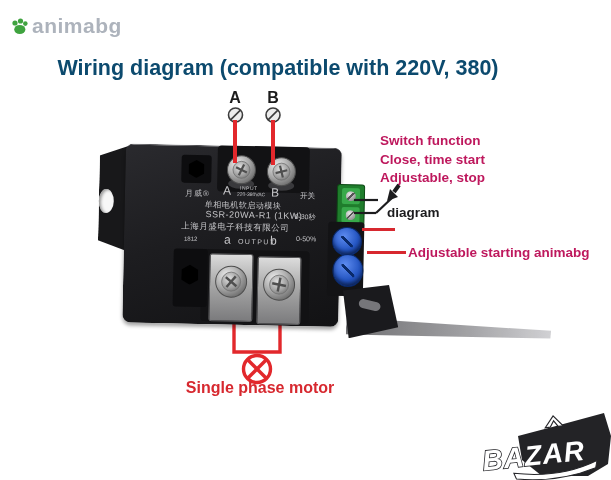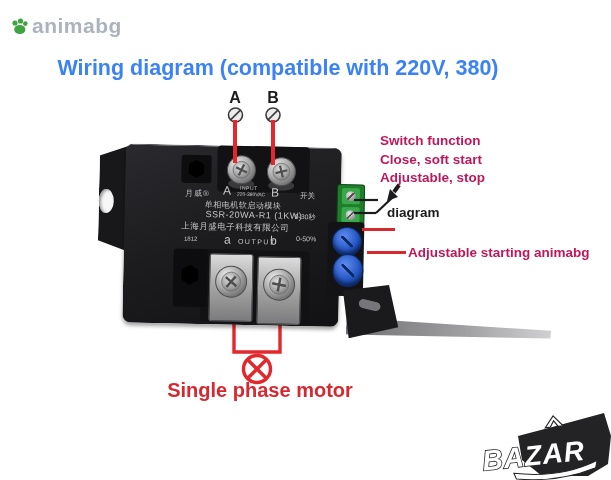--- a/index.html
+++ b/index.html
@@ -5,21 +5,21 @@
   html,body{margin:0;padding:0;background:#fff;}
   .stage{position:relative;width:611px;height:480px;background:#ffffff;overflow:hidden;
          font-family:"Liberation Sans",sans-serif;}
   .abs{position:absolute;}
 
   
   .seller{left:10px;top:14px;display:flex;align-items:center;gap:3px;}
   .seller-text{font-size:21px;font-weight:bold;color:#adb3bc;letter-spacing:.5px;}
 
   
-  .title{left:38px;top:56px;width:480px;text-align:center;font-size:21.5px;font-weight:bold;color:#3b82f6;}
+  .title{left:38px;top:56px;width:480px;text-align:center;font-size:21.5px;font-weight:bold;color:#0c4a6e;}
 
   
   .ab-label{top:89px;width:28px;text-align:center;font-size:16px;font-weight:bold;color:#1b1b1b;}
   .wire{width:3.5px;background:#e2282c;}
 
   
   .module{left:98px;top:140px;width:302px;height:200px;transform:rotate(1.2deg);transform-origin:150px 100px;}
   .body{left:26px;top:6px;width:216px;height:178px;border-radius:8px;
         background:linear-gradient(160deg,#2a2a2e 0%,#1d1d20 45%,#121214 100%);
         border-top:1px solid #3c3c40;box-shadow:0 3px 4px rgba(0,0,0,.35);}
@@ -51,21 +51,21 @@
   
   .redline{height:3px;background:#d7282f;}
   .ann{color:#be185d;font-weight:bold;font-size:13.5px;white-space:nowrap;}
   .ann-black{color:#1c1c1e;font-weight:bold;font-size:13.5px;white-space:nowrap;}
 
   .shadow-swoosh{left:346px;top:320px;width:205px;height:20px;opacity:.95;filter:blur(.5px);
       transform:rotate(2.5deg);
       clip-path:polygon(0 10%,100% 32%,100% 70%,0 95%);
       background:linear-gradient(90deg,#69696c 0%,#98989b 55%,#cfcfd2 100%);}
 
-  .motor-title{left:110px;top:379px;width:300px;text-align:center;font-size:20px;font-weight:bold;color:#d7282f;}
+  .motor-title{left:110px;top:379px;width:300px;text-align:center;font-size:16px;font-weight:bold;color:#d7282f;}
 </style>
 </head>
 <body>
 
 <div class="stage">
 
   <svg width="0" height="0" style="position:absolute">
     <defs>
       <radialGradient id="gw" cx="35%" cy="30%" r="75%">
         <stop offset="0" stop-color="#ececec"></stop>
@@ -197,21 +197,21 @@
   <div class="abs wire" style="left:271px;top:120px;height:45px"></div>
 
   <svg class="abs" style="left:352px;top:192px" width="46" height="30">
     <line x1="2" y1="8" x2="26" y2="8" stroke="#1c1c1e" stroke-width="2.2"></line>
     <line x1="2" y1="21" x2="24" y2="21" stroke="#1c1c1e" stroke-width="2.2"></line>
     <line x1="24" y1="21" x2="41" y2="5" stroke="#1c1c1e" stroke-width="2.2"></line>
   </svg>
 
   <div class="abs" style="left:380px;top:132px;line-height:18.5px">
     <div class="ann">Switch function</div>
-    <div class="ann">Close, soft start</div>
+    <div class="ann">Close, time start</div>
     <div class="ann">Adjustable, stop</div>
   </div>
 
   <svg class="abs" style="left:384px;top:183px" width="20" height="20">
     <path d="M15 2 L10 9" stroke="#1c1c1e" stroke-width="4" fill="none"></path>
     <path d="M3 18 L14 14 L6 6 Z" fill="#1c1c1e"></path>
   </svg>
 
   <div class="abs ann-black" style="left:387px;top:205px">diagram</div>
 

